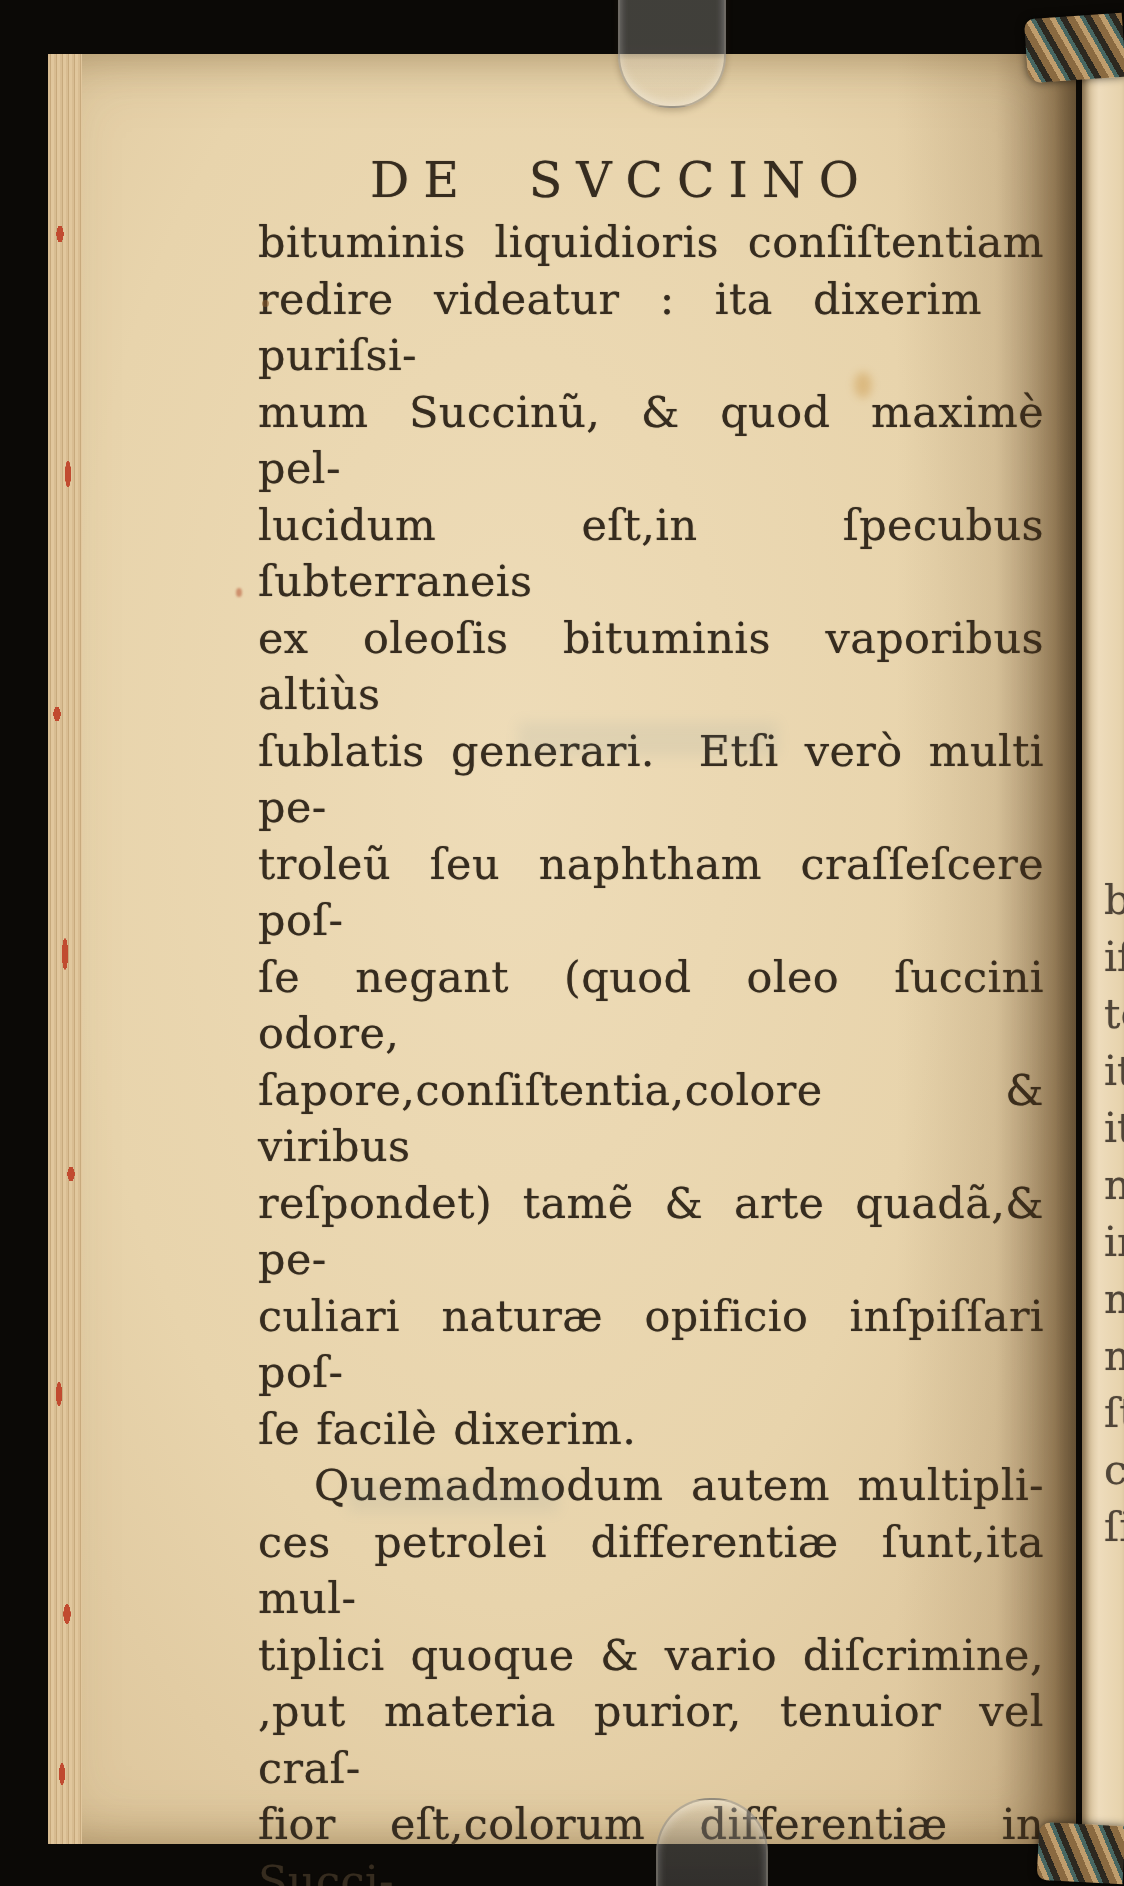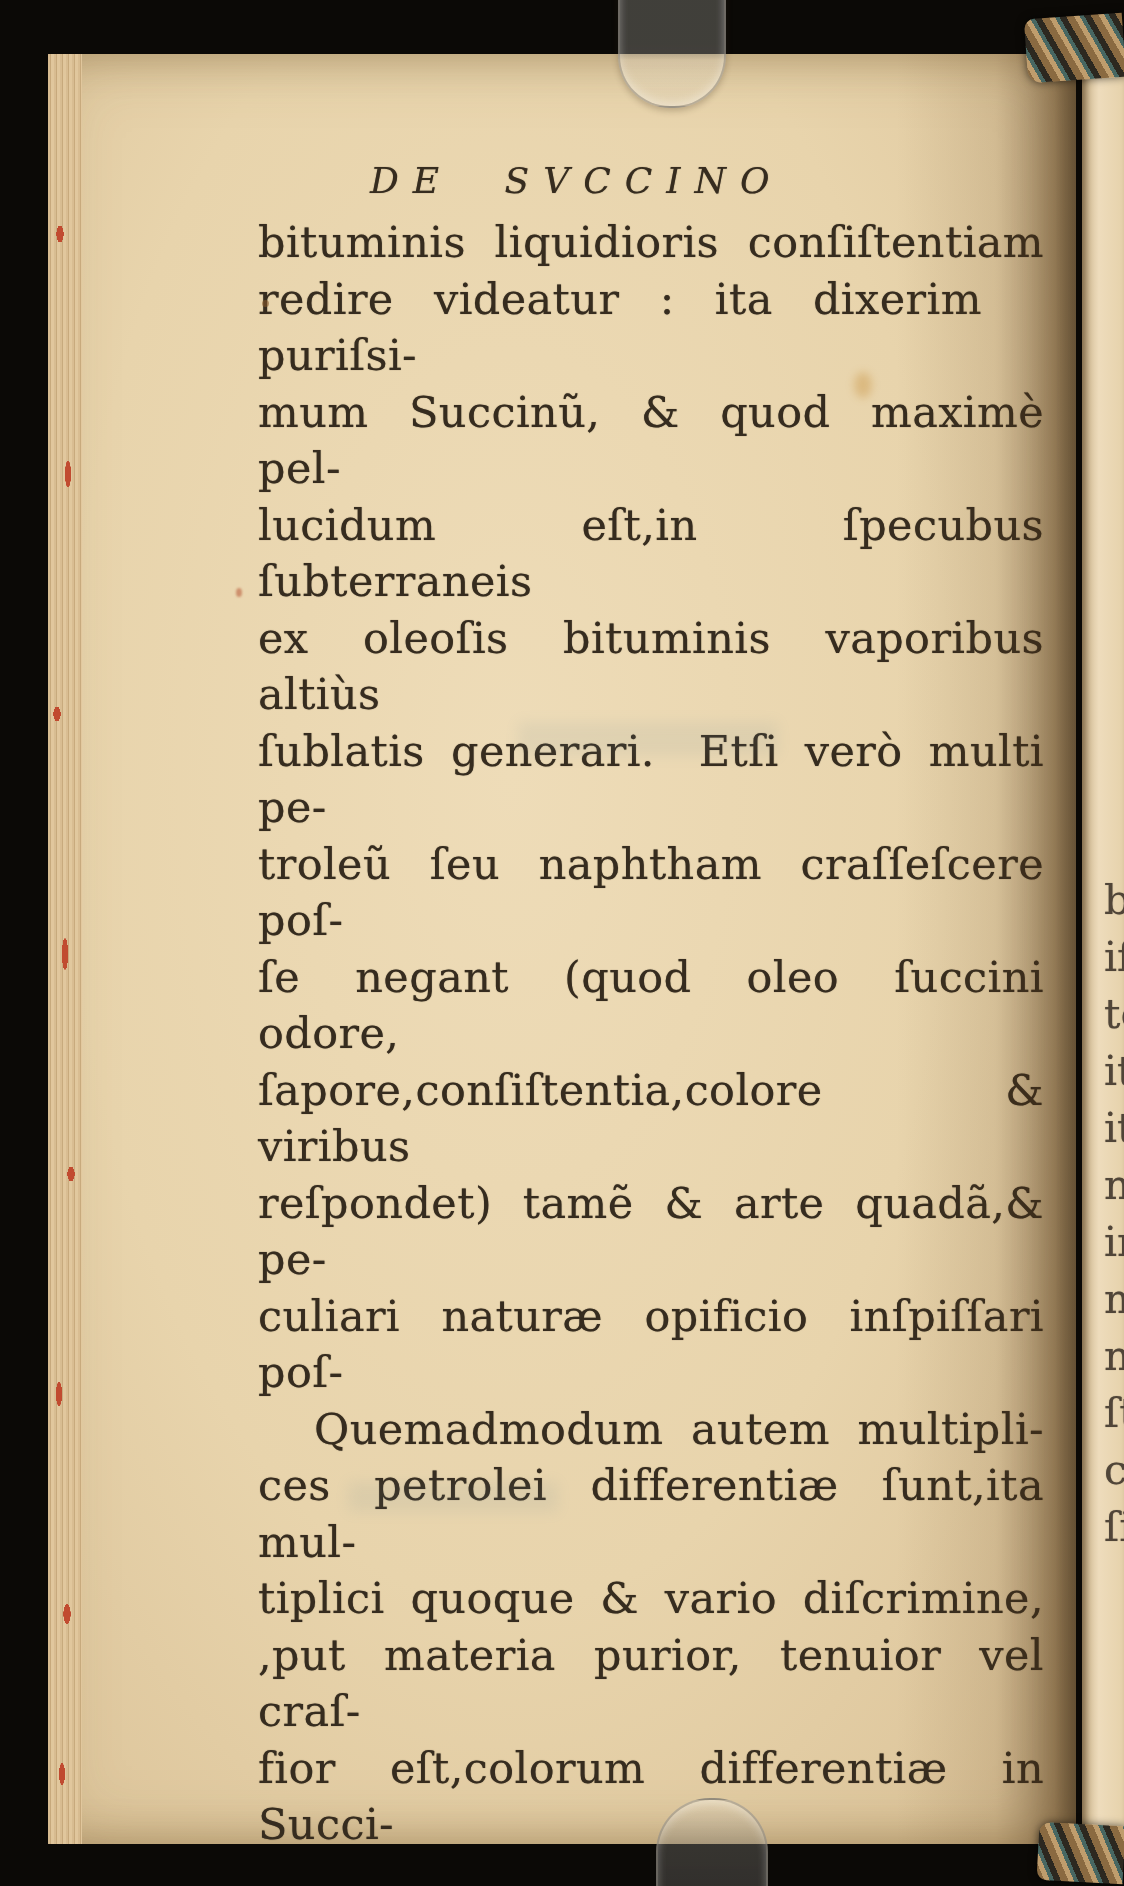--- a/index.html
+++ b/index.html
@@ -33,21 +33,21 @@
       repeating-linear-gradient(90deg,#d9bd92 0 2px,#c7a97c 2px 3px,#e2c89e 3px 6px);
     opacity:.95;
   }
   
   .text-block{
     position:absolute; left:210px; top:98px; width:786px;
     color:var(--ink);
     text-shadow:0 0 1px rgba(54,44,31,.65);
   }
   .header{
-    font-size:36px; line-height:58px; font-style:italic;
+    font-size:49px; line-height:58px; 
     letter-spacing:14px; word-spacing:26px; padding-left:112px;
     margin-bottom:4px; white-space:nowrap;
   }
   .line{
     font-size:43px; line-height:56.5px;
     letter-spacing:.4px; word-spacing:2px;
     text-align:justify; text-align-last:justify;
   }
   .line.indent{ text-indent:56px; }
   .line.para-end{ text-align-last:left; }
@@ -117,20 +117,21 @@
       <div class="line">redire videatur : ita dixerim  puriſsi-</div>
       <div class="line">mum Succinũ, &amp; quod maximè pel-</div>
       <div class="line">lucidum eſt,in ſpecubus ſubterraneis</div>
       <div class="line">ex oleoſis bituminis vaporibus altiùs</div>
       <div class="line">ſublatis generari.  Etſi verò multi pe-</div>
       <div class="line">troleũ ſeu naphtham craſſeſcere poſ-</div>
       <div class="line">ſe negant (quod oleo ſuccini odore,</div>
       <div class="line">ſapore,conſiſtentia,colore &amp; viribus</div>
       <div class="line">reſpondet) tamẽ &amp; arte quadã,&amp; pe-</div>
       <div class="line">culiari naturæ opificio inſpiſſari poſ-</div>
+      <div class="line para-end">ſe facilè dixerim.</div>
       <div class="line indent">Quemadmodum autem multipli-</div>
       <div class="line">ces petrolei differentiæ ſunt,ita mul-</div>
       <div class="line">tiplici quoque &amp; vario diſcrimine,</div>
       <div class="line">,put materia purior, tenuior vel craſ-</div>
       <div class="line">fior eſt,colorum differentiæ in Succi-</div>
 
     </div>
 
     <div class="stain s1"></div>
     <div class="stain s2"></div>

